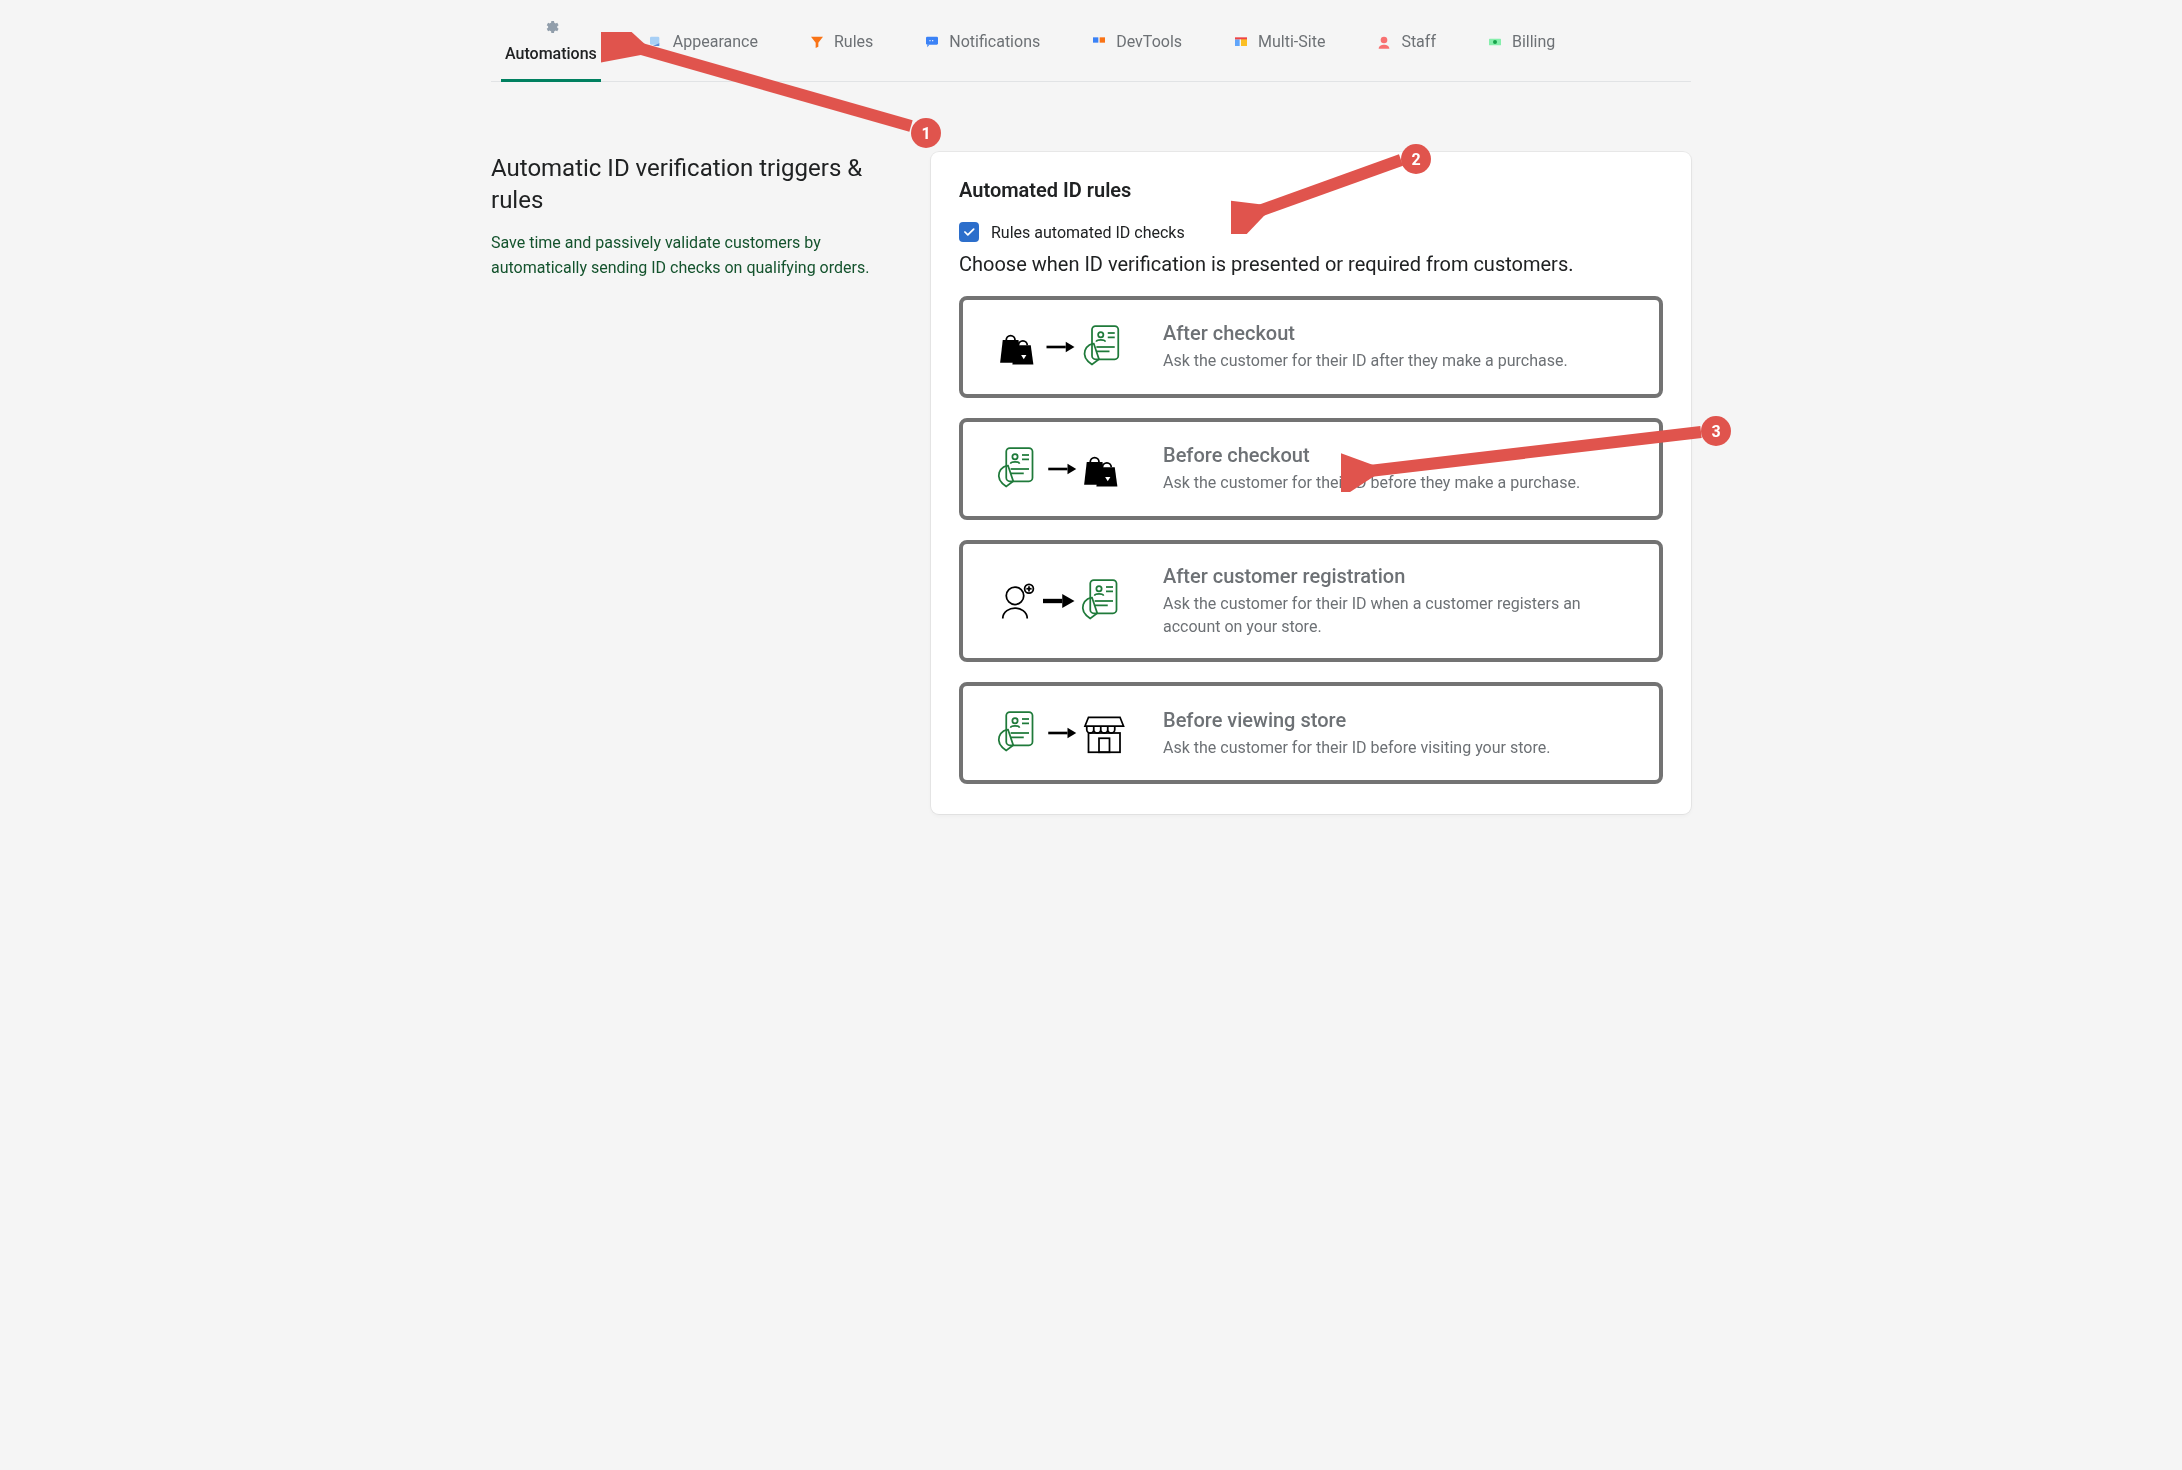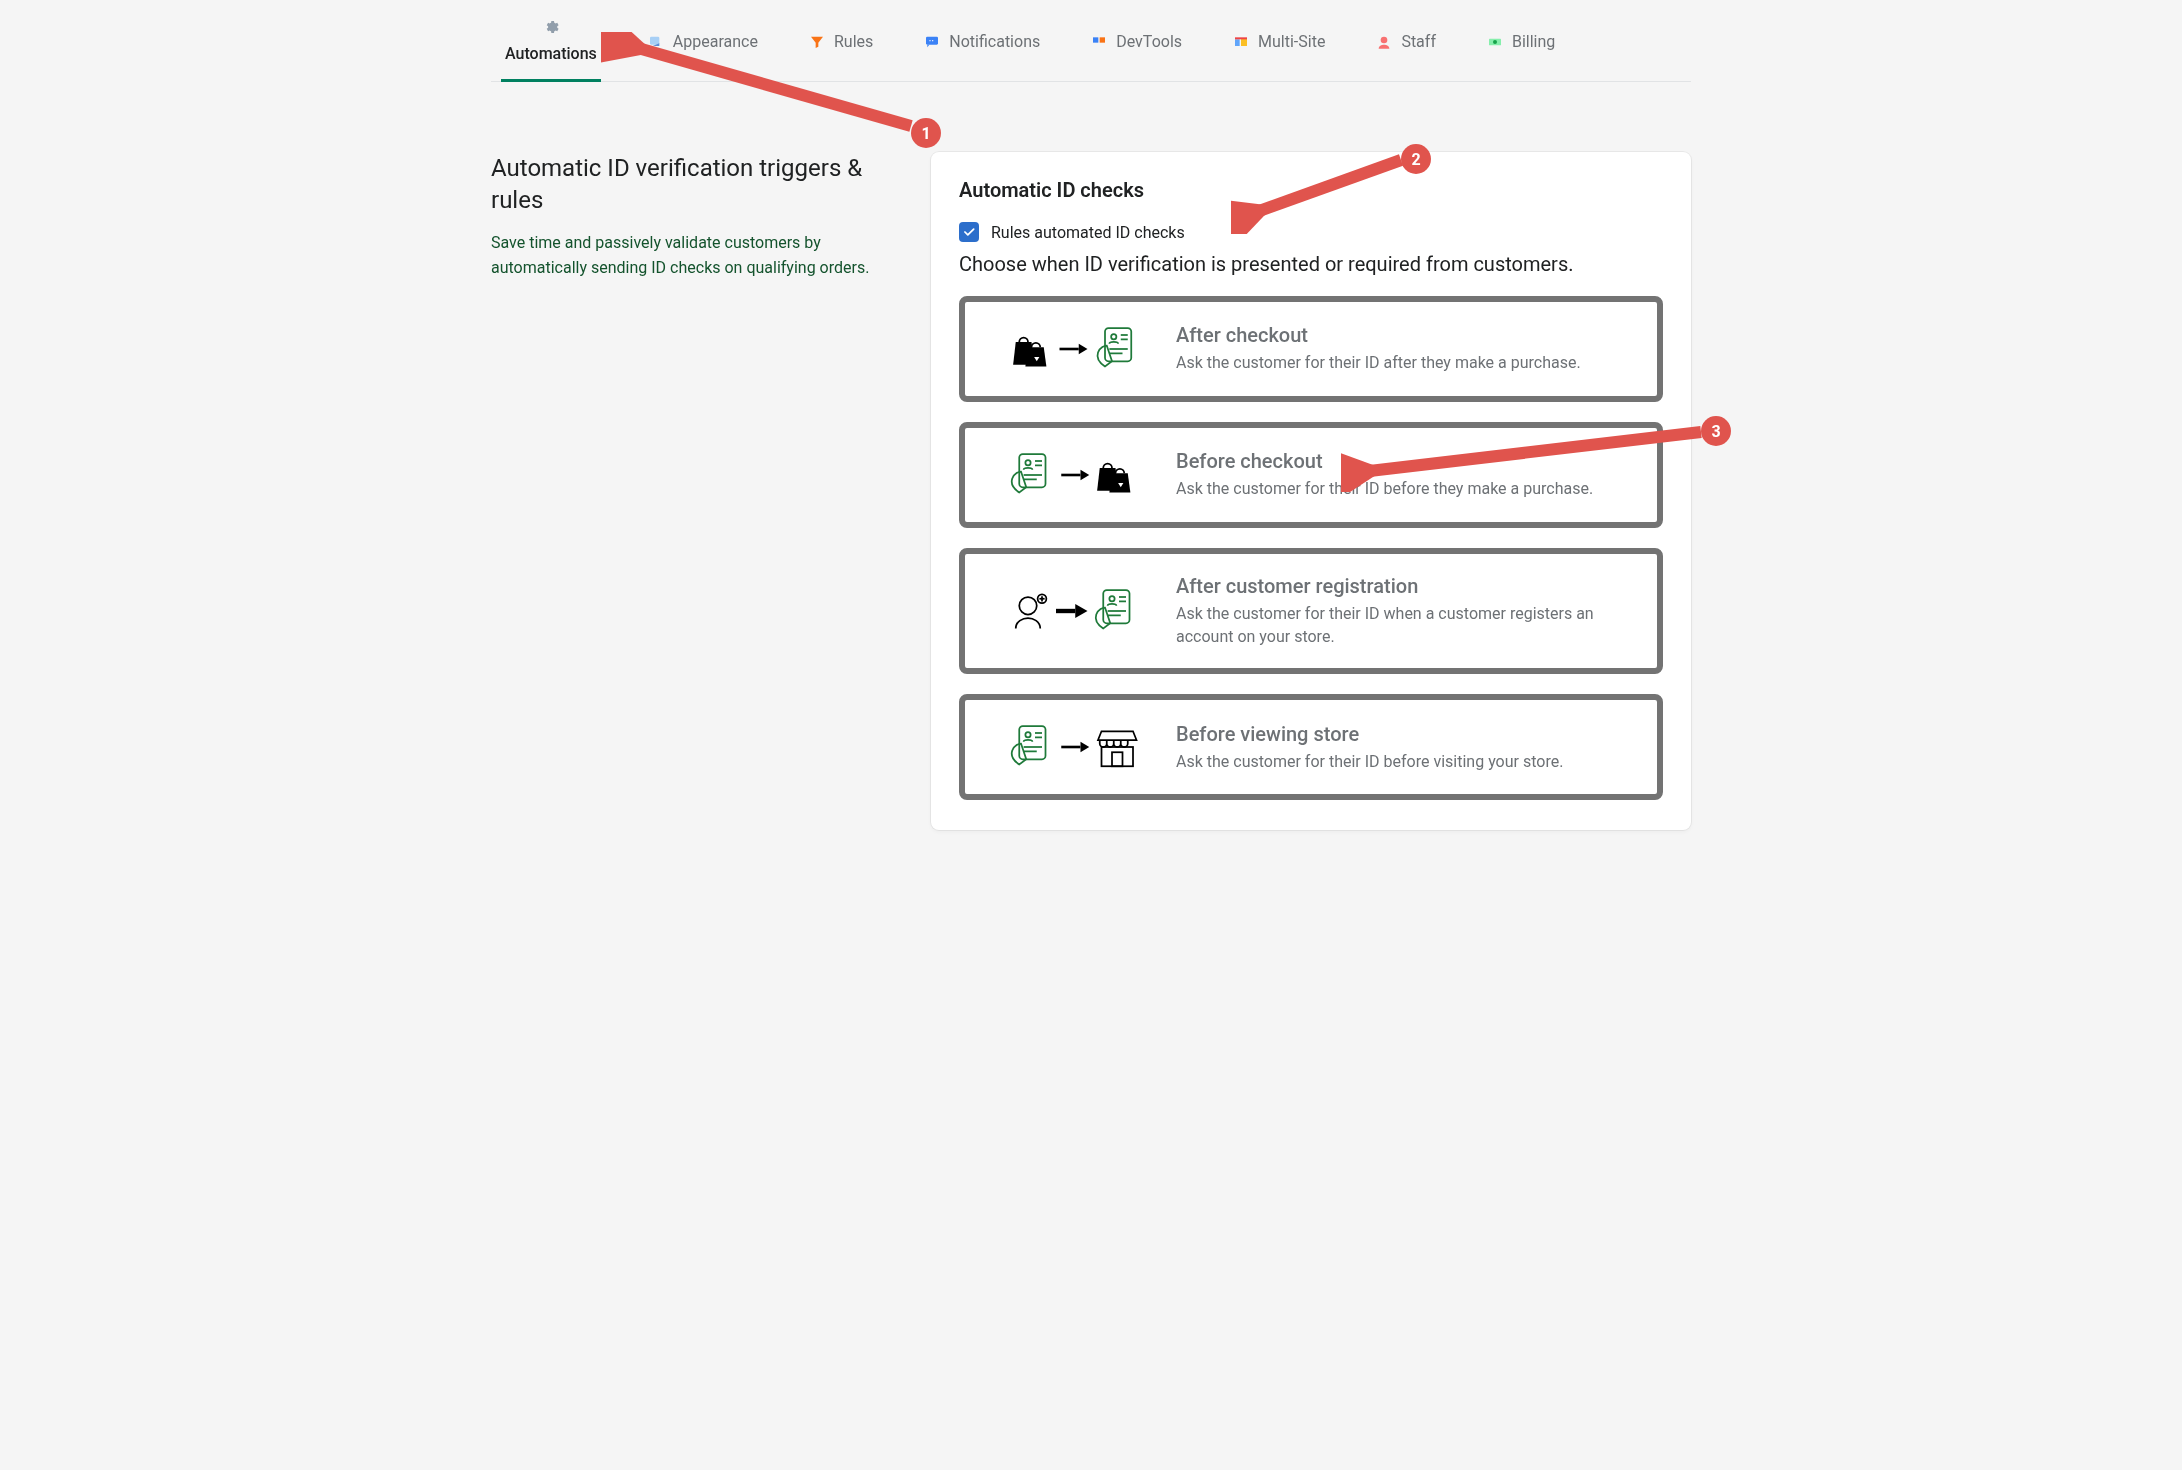--- a/index.html
+++ b/index.html
@@ -87,23 +87,23 @@
       background: #2c6ecb;
       border-radius: 4px;
       display: flex;
       align-items: center;
       justify-content: center;
     }
     .checkbox-label { font-size: 16px; color: #202223; }
     .helptext { font-size: 20px; color: #202223; margin-bottom: 18px; }
 
     .option {
-      border: 6px solid #737373;
+      border: 4px solid #737373;
       border-radius: 8px;
-      padding: 20px 37px;
+      padding: 20px 26px;
       display: flex;
       gap: 24px;
       align-items: center;
       margin-top: 20px;
       cursor: pointer;
     }
     .option-icon { width: 150px; flex-shrink: 0; display:flex; align-items:center; justify-content:center; }
     .option-body .opt-title {
       font-size: 20px;
       color: #6d7175;
@@ -214,21 +214,21 @@
     </div>
   </div>
 
   <div class="content-wrap">
     <div class="sidebar">
       <h2>Automatic ID verification triggers &amp; rules</h2>
       <p>Save time and passively validate customers by automatically sending ID checks on qualifying orders.</p>
     </div>
 
     <div class="card">
-      <h3>Automatic ID checks</h3>
+      <h3>Automated ID rules</h3>
 
       <div class="checkbox-row">
         <div class="checkbox">
           <svg viewBox="0 0 24 24" width="14" height="14">
               <path fill="none" stroke="#fff" stroke-width="3" stroke-linecap="round" stroke-linejoin="round" d="M5 12l5 5L20 7"></path>
             </svg>
         </div>
         <span class="checkbox-label">Rules automated ID checks</span>
       </div>
       <p class="helptext">Choose when ID verification is presented or required from customers.</p>

